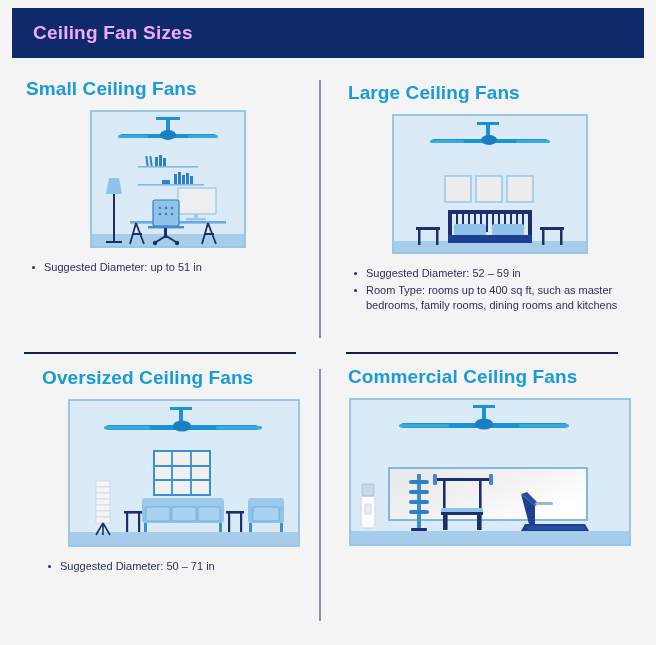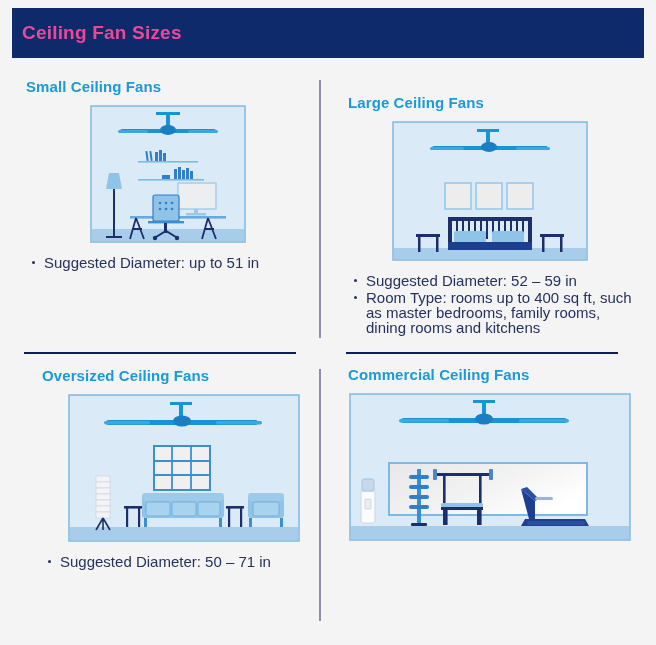--- a/index.html
+++ b/index.html
@@ -11,46 +11,46 @@
     overflow:hidden;
   }
   .page{position:relative;width:656px;height:645px;background:#f4f4f5;}
 
   
   .header{
     position:absolute;left:12px;top:8px;width:632px;height:50px;
     background:#0e2a6b;display:flex;align-items:center;
   }
   .header-title{
-    color:#ec4899;font-size:19px;font-weight:bold;letter-spacing:.2px;
-    margin-left:10px;
+    color:#f0abfc;font-size:19px;font-weight:bold;letter-spacing:.2px;
+    margin-left:21px;
   }
 
   
   .grid{position:absolute;left:0;top:66px;width:656px;height:579px;}
   .cell{position:absolute;width:312px;}
   .cell-tl{left:12px;top:0;}
-  .cell-tr{left:334px;top:16px;}
+  .cell-tr{left:334px;top:4px;}
   .cell-bl{left:28px;top:289px;}
   .cell-br{left:334px;top:288px;}
 
   .sec-title{
-    font-size:15px;font-weight:bold;color:#1a9ad6;
+    font-size:19px;font-weight:bold;color:#1a9ad6;
     letter-spacing:.1px;margin:12px 0 0 14px;
   }
 
   
   .illus-wrap{display:flex;justify-content:center;margin-top:10px;}
   .illus{display:block;}
 
   
   .bullets{margin:12px 0 0 18px;padding:0;list-style:none;}
   .bullets li{
     position:relative;padding-left:14px;
-    font-size:15px;line-height:15px;color:#26325c;
+    font-size:11px;line-height:15px;color:#26325c;
     margin-bottom:2px;max-width:278px;
   }
   .bullets li:before{
     content:"";position:absolute;left:2px;top:6px;
     width:3px;height:3px;border-radius:50%;background:#26325c;
   }
 
   
   .vdiv{position:absolute;width:2px;background:#8e8ea8;}
   .vdiv-top{left:319px;top:80px;height:258px;}

